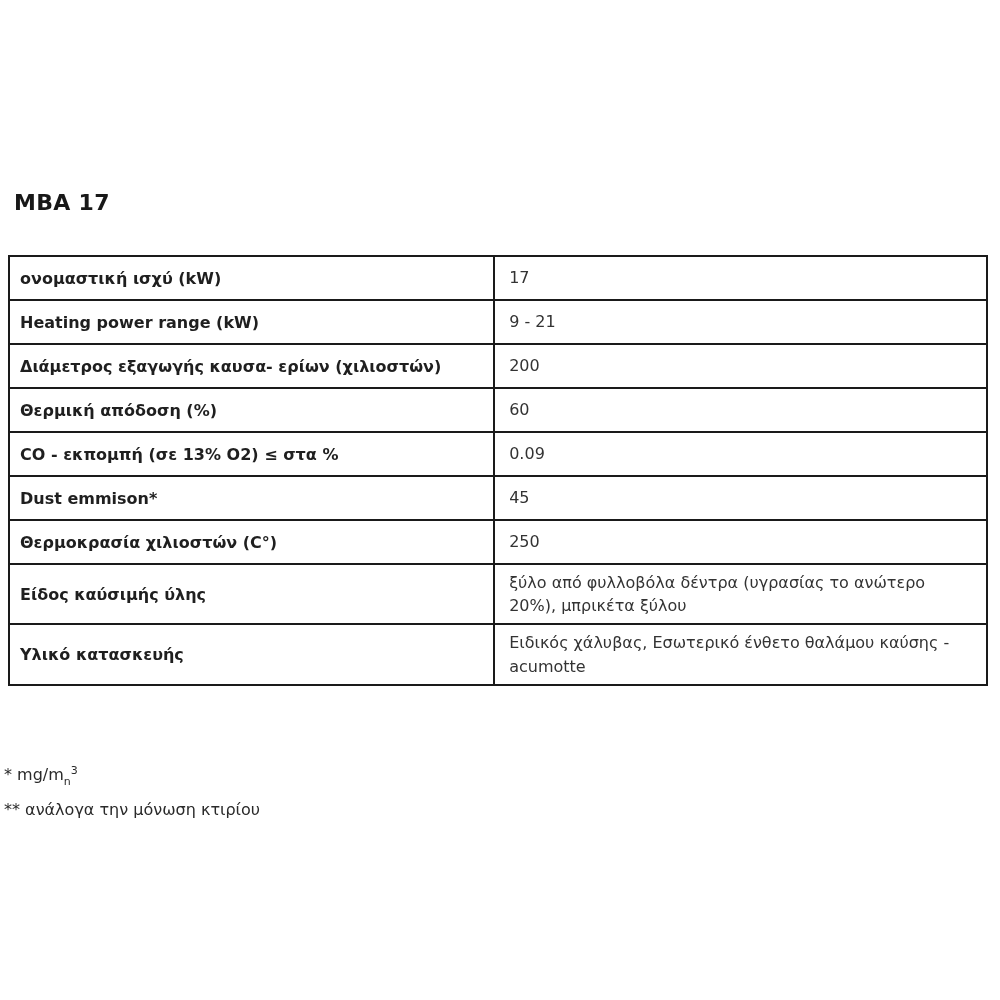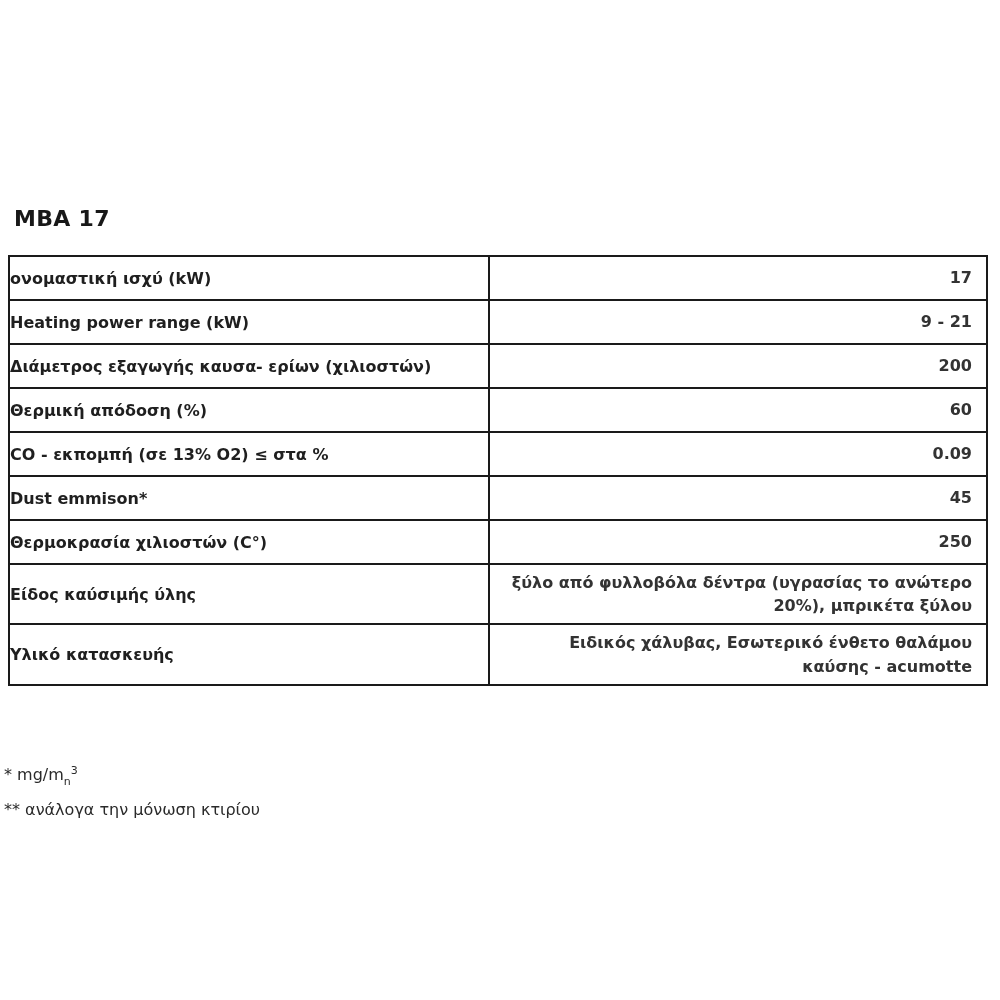--- a/index.html
+++ b/index.html
@@ -16,21 +16,21 @@
     overflow: hidden;
   }
   .page {
     position: relative;
     width: 1000px;
     height: 1000px;
   }
   .page-title {
     position: absolute;
     left: 14px;
-    top: 206px;
+    top: 190px;
     font-size: 22px;
     font-weight: bold;
     color: #181818;
     letter-spacing: 0.3px;
   }
   table.spec-table {
     position: absolute;
     left: 8px;
     top: 255px;
     width: 980px;
@@ -39,28 +39,28 @@
   }
   table.spec-table td {
     border: 2px solid #1a1a1a;
     font-size: 16px;
     vertical-align: middle;
   }
   td.label-cell {
     width: 50%;
     font-weight: bold;
     color: #1f1f1f;
-    padding: 4px 10px 4px 0;
+    padding: 4px 10px 4px 10px;
     text-align: left;
   }
   td.value-cell {
     width: 50%;
-    font-weight: bold;
+    font-weight: normal;
     color: #333333;
-    text-align: right;
+    text-align: left;
     padding: 6px 14px;
     line-height: 1.45;
   }
   tr.spec-row {
     height: 44px;
   }
   tr.spec-row.tall {
     height: 52px;
   }
   .footnotes {

